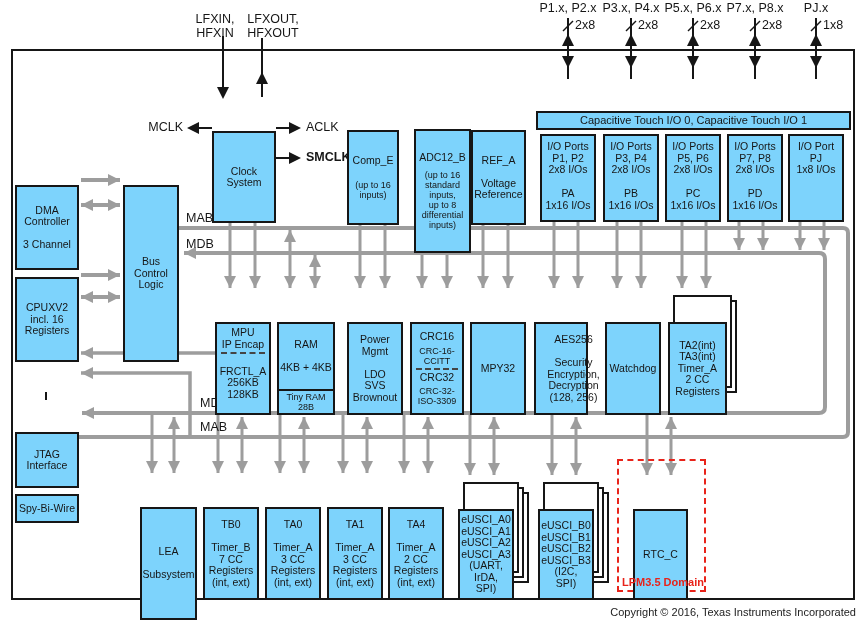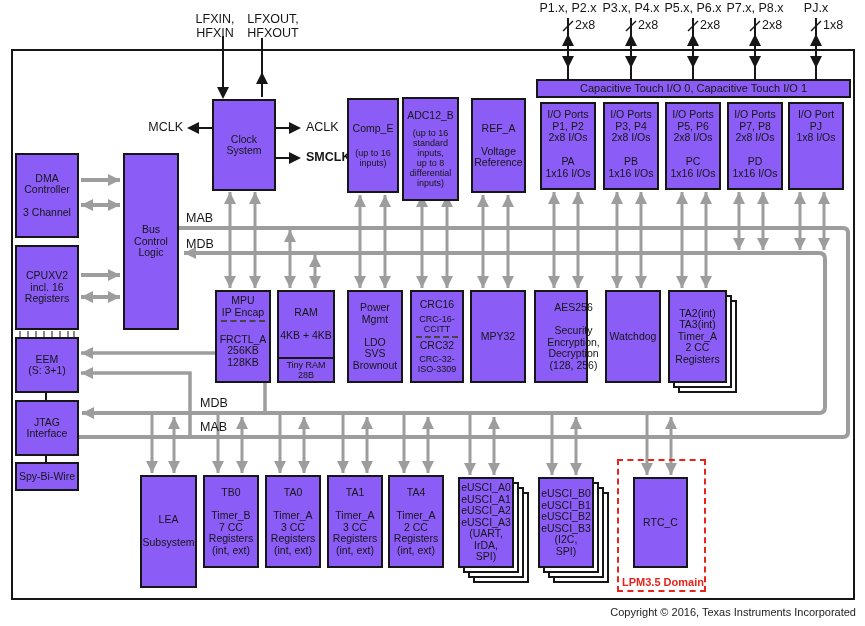--- a/index.html
+++ b/index.html
@@ -1,23 +1,23 @@
 <!DOCTYPE html>
 <html><head>
 <meta charset="utf-8">
 <style>
   html,body{margin:0;padding:0;background:#fff;}
   .stage{position:relative;width:865px;height:626px;background:#fff;overflow:hidden;
          font-family:"Liberation Sans",sans-serif;color:#161616;}
   .stage svg{position:absolute;left:0;top:0;}
   .outer{position:absolute;left:11px;top:49px;width:844px;height:551px;
          box-sizing:border-box;border:2px solid #161616;}
-  .box{position:absolute;box-sizing:border-box;border:2px solid #161616;background:#8b5cf6;
+  .box{position:absolute;box-sizing:border-box;border:2px solid #161616;background:#7dd3fc;
        display:flex;align-items:center;justify-content:center;text-align:center;
-       white-space:pre-line;font-size:10.5px;line-height:11.5px;}
+       white-space:pre-line;font-size:10.5px;line-height:11.5px;margin-top:32px;}
   .col{flex-direction:column;}
   .layer{position:absolute;box-sizing:border-box;border:2px solid #161616;background:#fff;}
   .lbl{position:absolute;white-space:pre-line;font-size:12.5px;line-height:13.5px;text-align:center;}
   .sm{font-size:9px;line-height:10px;}
   .dash{width:calc(100% - 8px);border-top:2px dashed #444;margin:2px 4px;}
   .solidline{width:100%;border-top:2px solid #161616;}
   .io-box{justify-content:space-between;padding:5px 0 9px 0;}
   .lpm{position:absolute;box-sizing:border-box;border:2px dashed #e8231a;background:transparent;}
   .lpm-lbl{position:absolute;font-size:11px;font-weight:bold;color:#e8231a;white-space:nowrap;}
   .copyright{position:absolute;font-size:11px;color:#222;text-align:right;}
@@ -179,21 +179,21 @@
     <span>Clock
 System</span>
   </div>
 
   <div class="box col" style="left:347px;top:98px;width:52px;height:95px;">
     <span>Comp_E</span>
     <span class="sm" style="margin-top:14px;">(up to 16
 inputs)</span>
   </div>
 
-  <div class="box col" style="left:402px;top:97px;width:57px;height:104px;">
+  <div class="box col" style="left:414px;top:97px;width:57px;height:124px;">
     <span>ADC12_B</span>
     <span class="sm" style="margin-top:6px;">(up to 16
 standard
 inputs,
 up to 8
 differential
 inputs)</span>
   </div>
 
   <div class="box" style="left:471px;top:98px;width:55px;height:95px;">
@@ -250,24 +250,20 @@
   </div>
   <div class="box" style="left:123px;top:153px;width:56px;height:177px;">
     <span>Bus
 Control
 Logic</span>
   </div>
   <div class="box" style="left:15px;top:245px;width:64px;height:85px;">
     <span>CPUXV2
 incl. 16
 Registers</span>
-  </div>
-  <div class="box" style="left:15px;top:337px;width:64px;height:56px;">
-    <span>EEM
-(S: 3+1)</span>
   </div>
   <div class="box" style="left:15px;top:400px;width:64px;height:56px;">
     <span>JTAG
 Interface</span>
   </div>
   <div class="box" style="left:15px;top:462px;width:64px;height:29px;">
     <span>Spy-Bi-Wire</span>
   </div>
 
   <div class="box col" style="left:215px;top:290px;width:56px;height:93px;padding:3px 0;">

